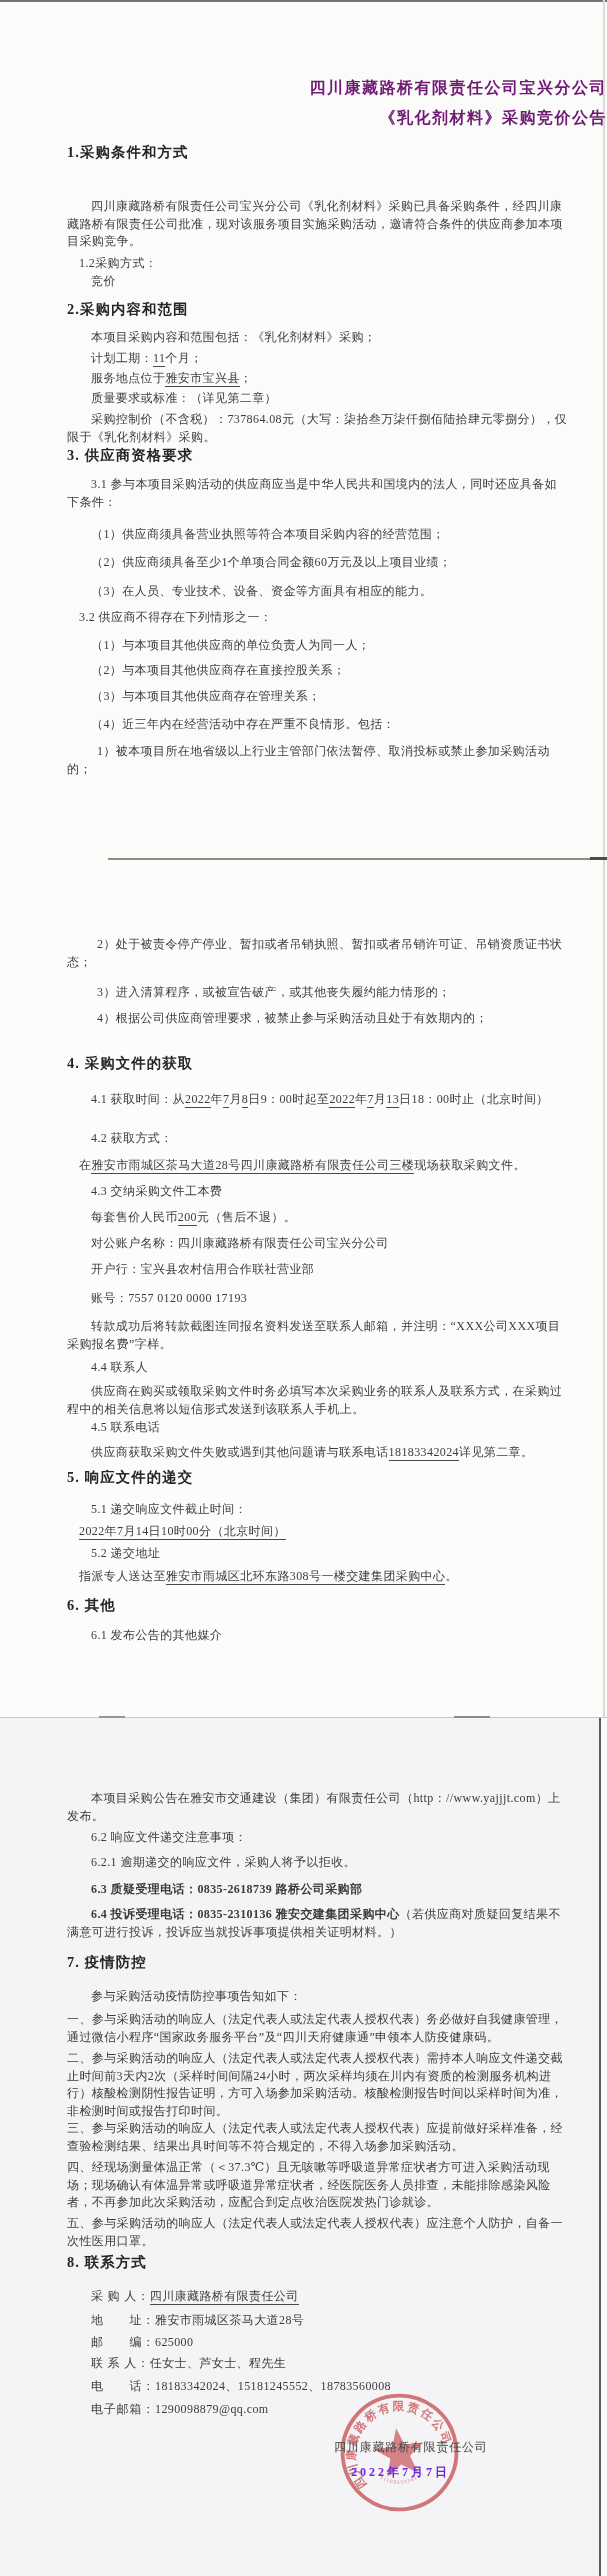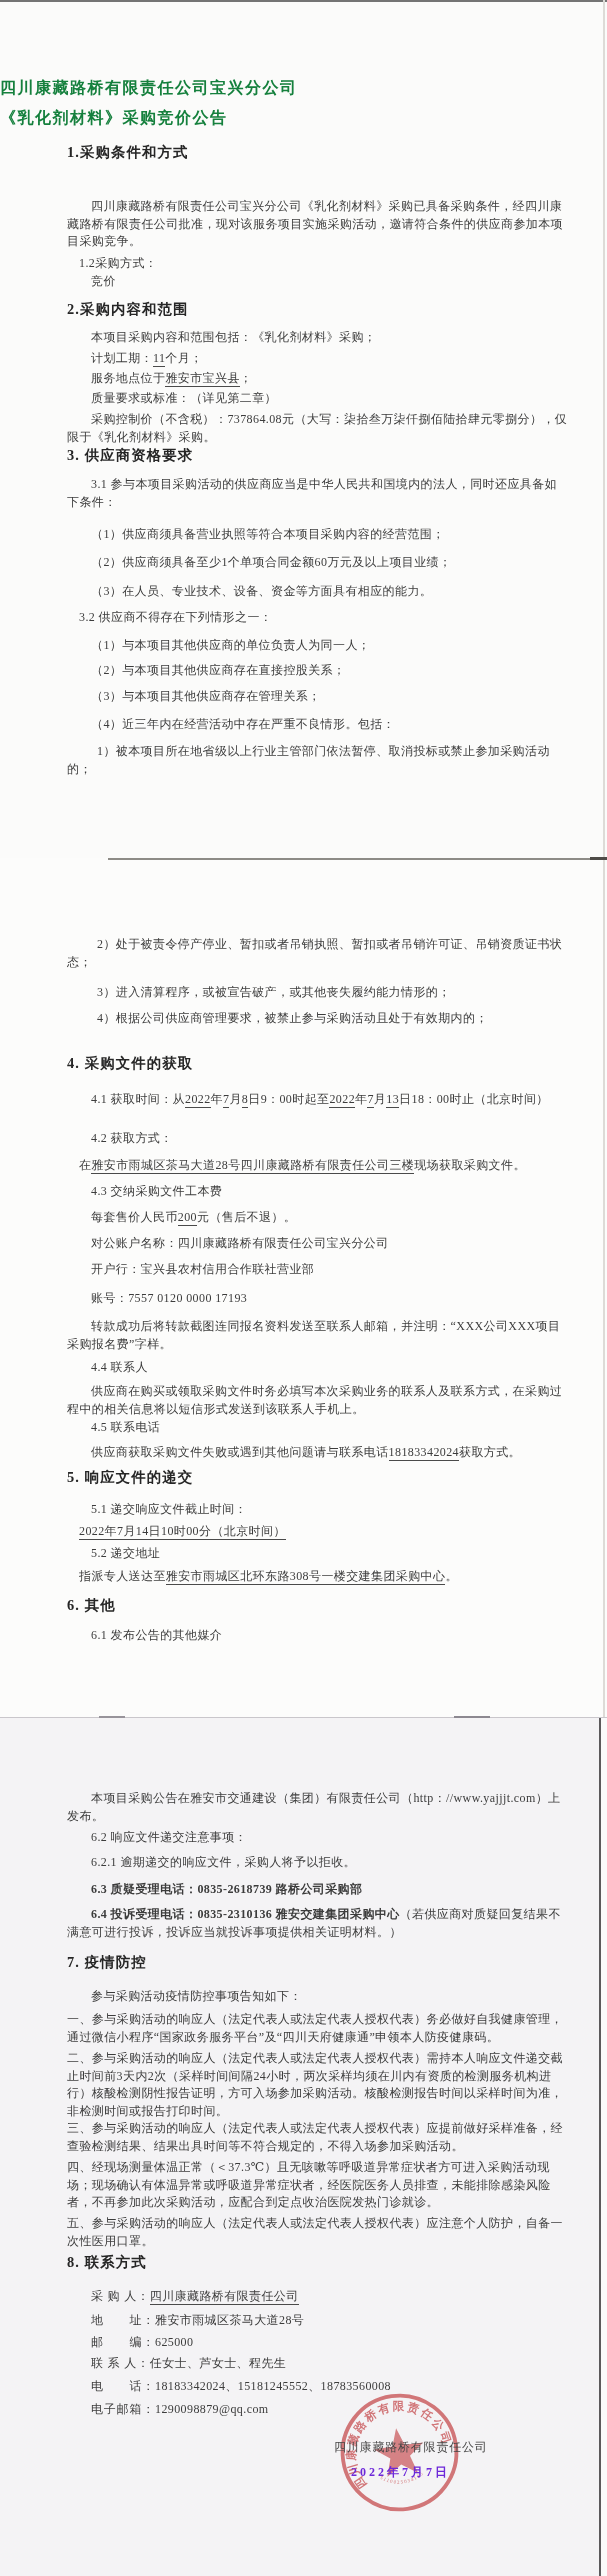--- a/index.html
+++ b/index.html
@@ -16,21 +16,21 @@
   .sep2-d1{position:absolute;left:99px;top:1716px;width:26px;height:1.5px;background:#97939a;}
   .sep2-d2{position:absolute;left:454px;top:1716px;width:36px;height:1.5px;background:#8c8890;}
   .edge3{position:absolute;left:599px;top:1718px;width:2.3px;height:858px;background:#403d40;opacity:.85;}
   .edge3w{position:absolute;left:601px;top:1718px;width:6px;height:858px;background:#fafafa;}
   .edge12{position:absolute;left:603px;top:0;width:2.3px;height:1718px;background:#dddbd7;}
   .t{position:absolute;left:67px;width:501px;font-size:12px;line-height:17.5px;letter-spacing:0.4px;}
   .ind{text-indent:2em}
   .ind1{text-indent:1em}
   .ind15{text-indent:2.5em}
   .h{font-size:14.4px;font-weight:bold;color:#262626;letter-spacing:1.1px;}
-  .title{left:0;width:607px;text-align:left;font-size:16px;font-weight:bold;color:#15803d;letter-spacing:1.5px;}
+  .title{left:0;width:607px;text-align:right;font-size:16px;font-weight:bold;color:#701a75;letter-spacing:1.5px;}
   .b{font-weight:bold}
   .u{border-bottom:0.8px solid #4a4a4a;padding-bottom:0.8px;}
   .row-label{letter-spacing:0.8px;margin-top:28px;}
   .sig{position:absolute;font-size:12px;color:#464646;letter-spacing:0.8px;z-index:3;}
   .sigdate{letter-spacing:3px;font-weight:700;color:#6d28d9;}
   .seal{position:absolute;left:338px;top:2391px;width:123px;height:123px;
         transform:rotate(-8deg);opacity:.8;z-index:2;}
 </style>
 </head>
 <body>
@@ -87,21 +87,21 @@
   <div class="t ind1" style="top:1157px"><span>在</span><span class="u">雅安市雨城区茶马大道28号四川康藏路桥有限责任公司三楼</span><span>现场获取采购文件。</span></div>
   <div class="t ind" style="top:1183px">4.3 交纳采购文件工本费</div>
   <div class="t ind" style="top:1209px"><span>每套售价人民币</span><span class="u">200</span><span>元（售后不退）。</span></div>
   <div class="t ind" style="top:1235px">对公账户名称：四川康藏路桥有限责任公司宝兴分公司</div>
   <div class="t ind" style="top:1261px">开户行：宝兴县农村信用合作联社营业部</div>
   <div class="t ind" style="top:1290px">账号：7557 0120 0000 17193</div>
   <div class="t ind" style="top:1318px">转款成功后将转款截图连同报名资料发送至联系人邮箱，并注明：“XXX公司XXX项目采购报名费”字样。</div>
   <div class="t ind" style="top:1359px">4.4 联系人</div>
   <div class="t ind" style="top:1383px">供应商在购买或领取采购文件时务必填写本次采购业务的联系人及联系方式，在采购过程中的相关信息将以短信形式发送到该联系人手机上。</div>
   <div class="t ind" style="top:1419px">4.5 联系电话</div>
-  <div class="t ind" style="top:1444px"><span>供应商获取采购文件失败或遇到其他问题请与联系电话</span><span class="u">18183342024</span><span>获取方式。</span></div>
+  <div class="t ind" style="top:1444px"><span>供应商获取采购文件失败或遇到其他问题请与联系电话</span><span class="u">18183342024</span><span>详见第二章。</span></div>
 
   <div class="t h" style="top:1469px">5. 响应文件的递交</div>
   <div class="t ind" style="top:1501px">5.1 递交响应文件截止时间：</div>
   <div class="t ind1" style="top:1523px"><span class="u">2022年7月14日10时00分（北京时间）</span></div>
   <div class="t ind" style="top:1545px">5.2 递交地址</div>
   <div class="t ind1" style="top:1568px"><span>指派专人送达至</span><span class="u">雅安市雨城区北环东路308号一楼交建集团采购中心</span><span>。</span></div>
 
   <div class="t h" style="top:1597px">6. 其他</div>
   <div class="t ind" style="top:1627px">6.1 发布公告的其他媒介</div>
 

